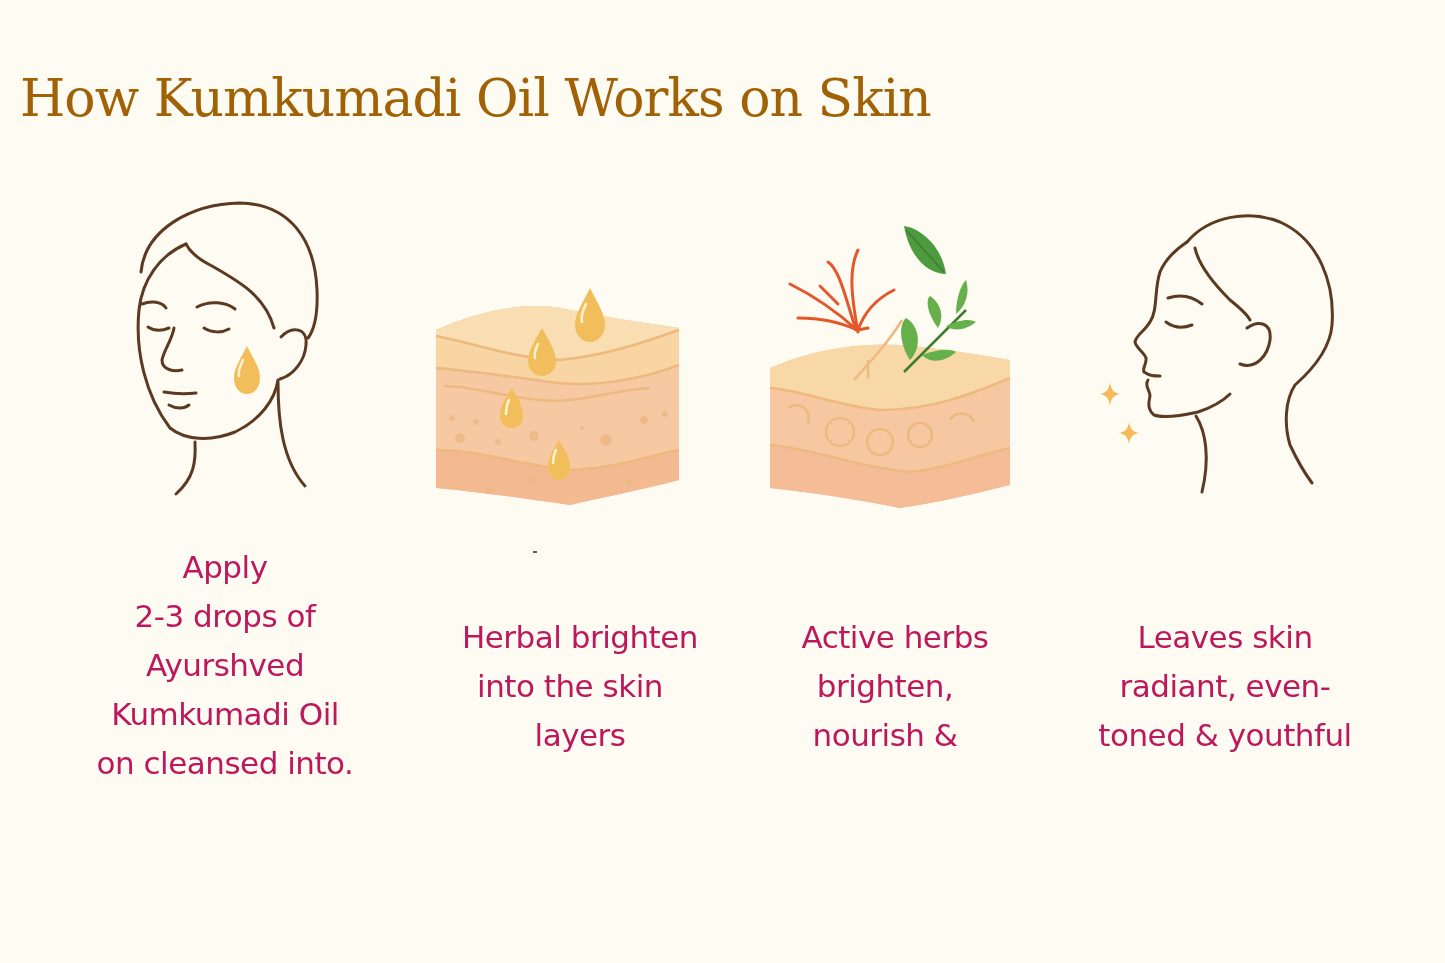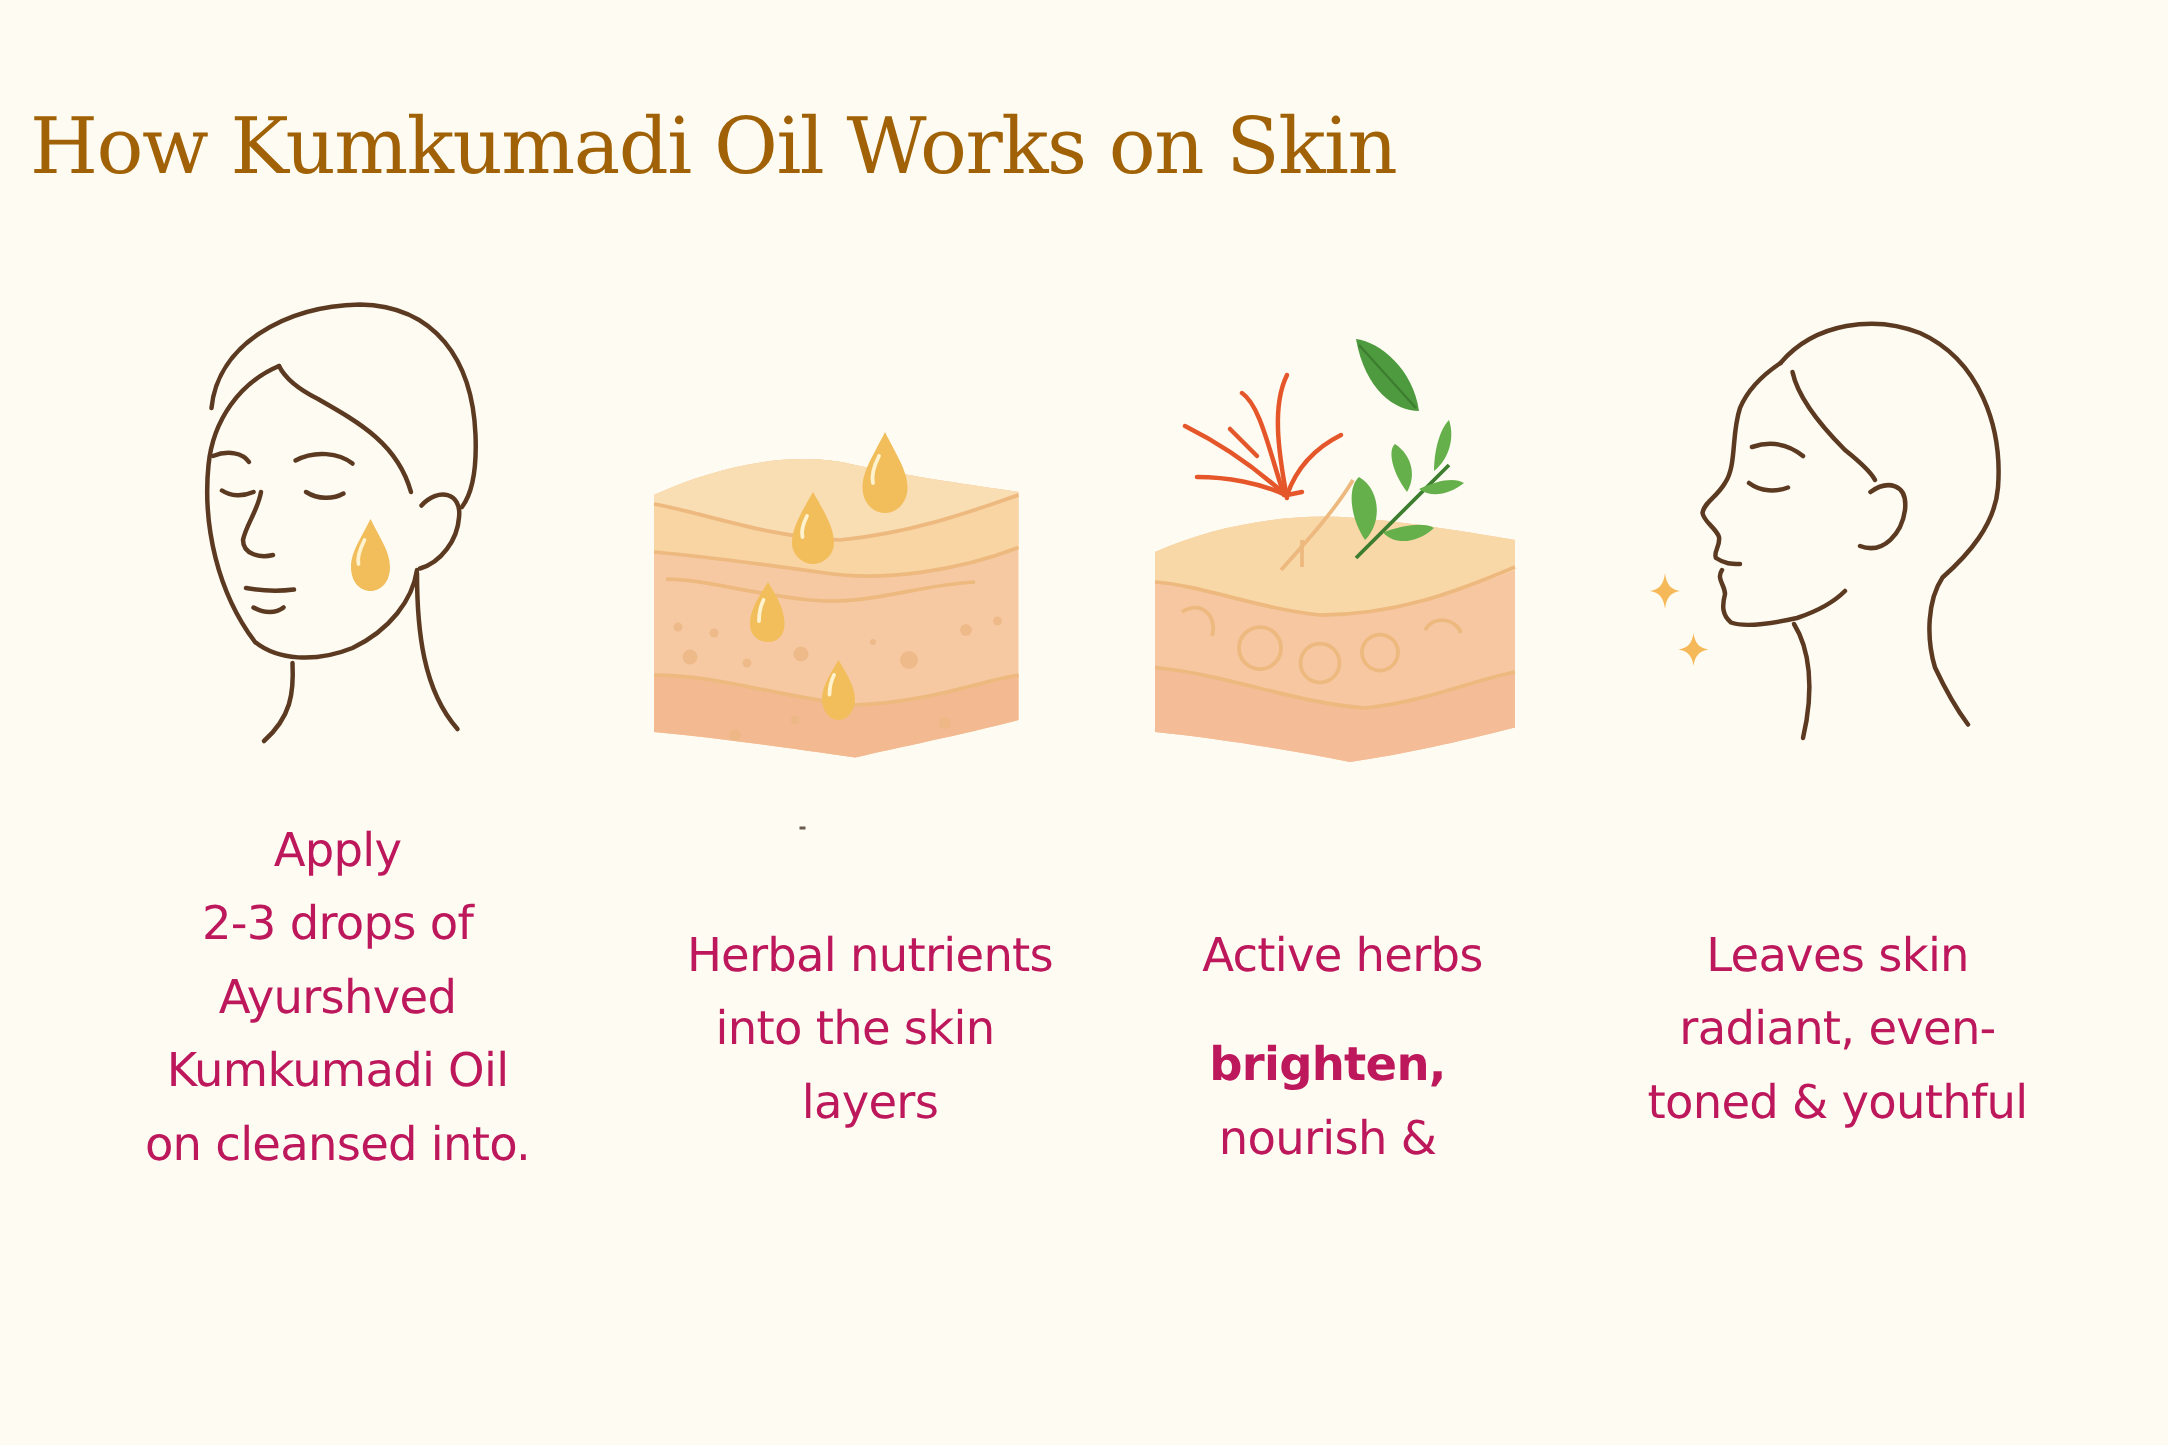--- a/index.html
+++ b/index.html
@@ -20,21 +20,21 @@
   }
   .illus { position:absolute; }
   .caption {
     position:absolute; text-align:center;
     font-family:"DejaVu Sans", sans-serif;
     font-size:31px; line-height:49px;
     color:#be185d;
     letter-spacing:-0.5px;
   }
   .caption .line { display:block; white-space:nowrap; }
-  .caption b { font-weight:bold;margin-top:24px; }
+  .caption b { font-weight:normal; }
   .dot { position:absolute; left:533px; top:551px; width:4px; height:2px; background:#6b5a50; }
 </style>
 </head>
 <body>
 
 <div class="title">How Kumkumadi Oil Works on Skin</div>
 
 <svg class="illus" style="left:100px;top:200px" width="250" height="310" viewBox="0 0 250 310">
   <g fill="none" stroke="#5C3A22" stroke-width="3" stroke-linecap="round">
     <path d="M41 72 C45 30 90 4 140 3 C190 4 215 40 217 90 C218 115 214 130 208 138"></path>
@@ -150,21 +150,21 @@
 
 <div class="caption" style="left:60px;top:543px;width:330px;">
   <span class="line">Apply</span>
   <span class="line">2-3 drops of</span>
   <span class="line">Ayurshved</span>
   <span class="line">Kumkumadi Oil</span>
   <span class="line">on cleansed into.</span>
 </div>
 
 <div class="caption" style="left:420px;top:613px;width:320px;">
-  <span class="line">Herbal nutrients</span>
+  <span class="line">Herbal brighten</span>
   <span class="line" style="margin-left:-20px">into the skin</span>
   <span class="line">layers</span>
 </div>
 
 <div class="caption" style="left:760px;top:613px;width:270px;">
   <span class="line">Active herbs</span>
   <b class="line" style="margin-left:-20px">brighten,</b>
   <span class="line" style="margin-left:-20px">nourish &amp;</span>
 </div>
 

